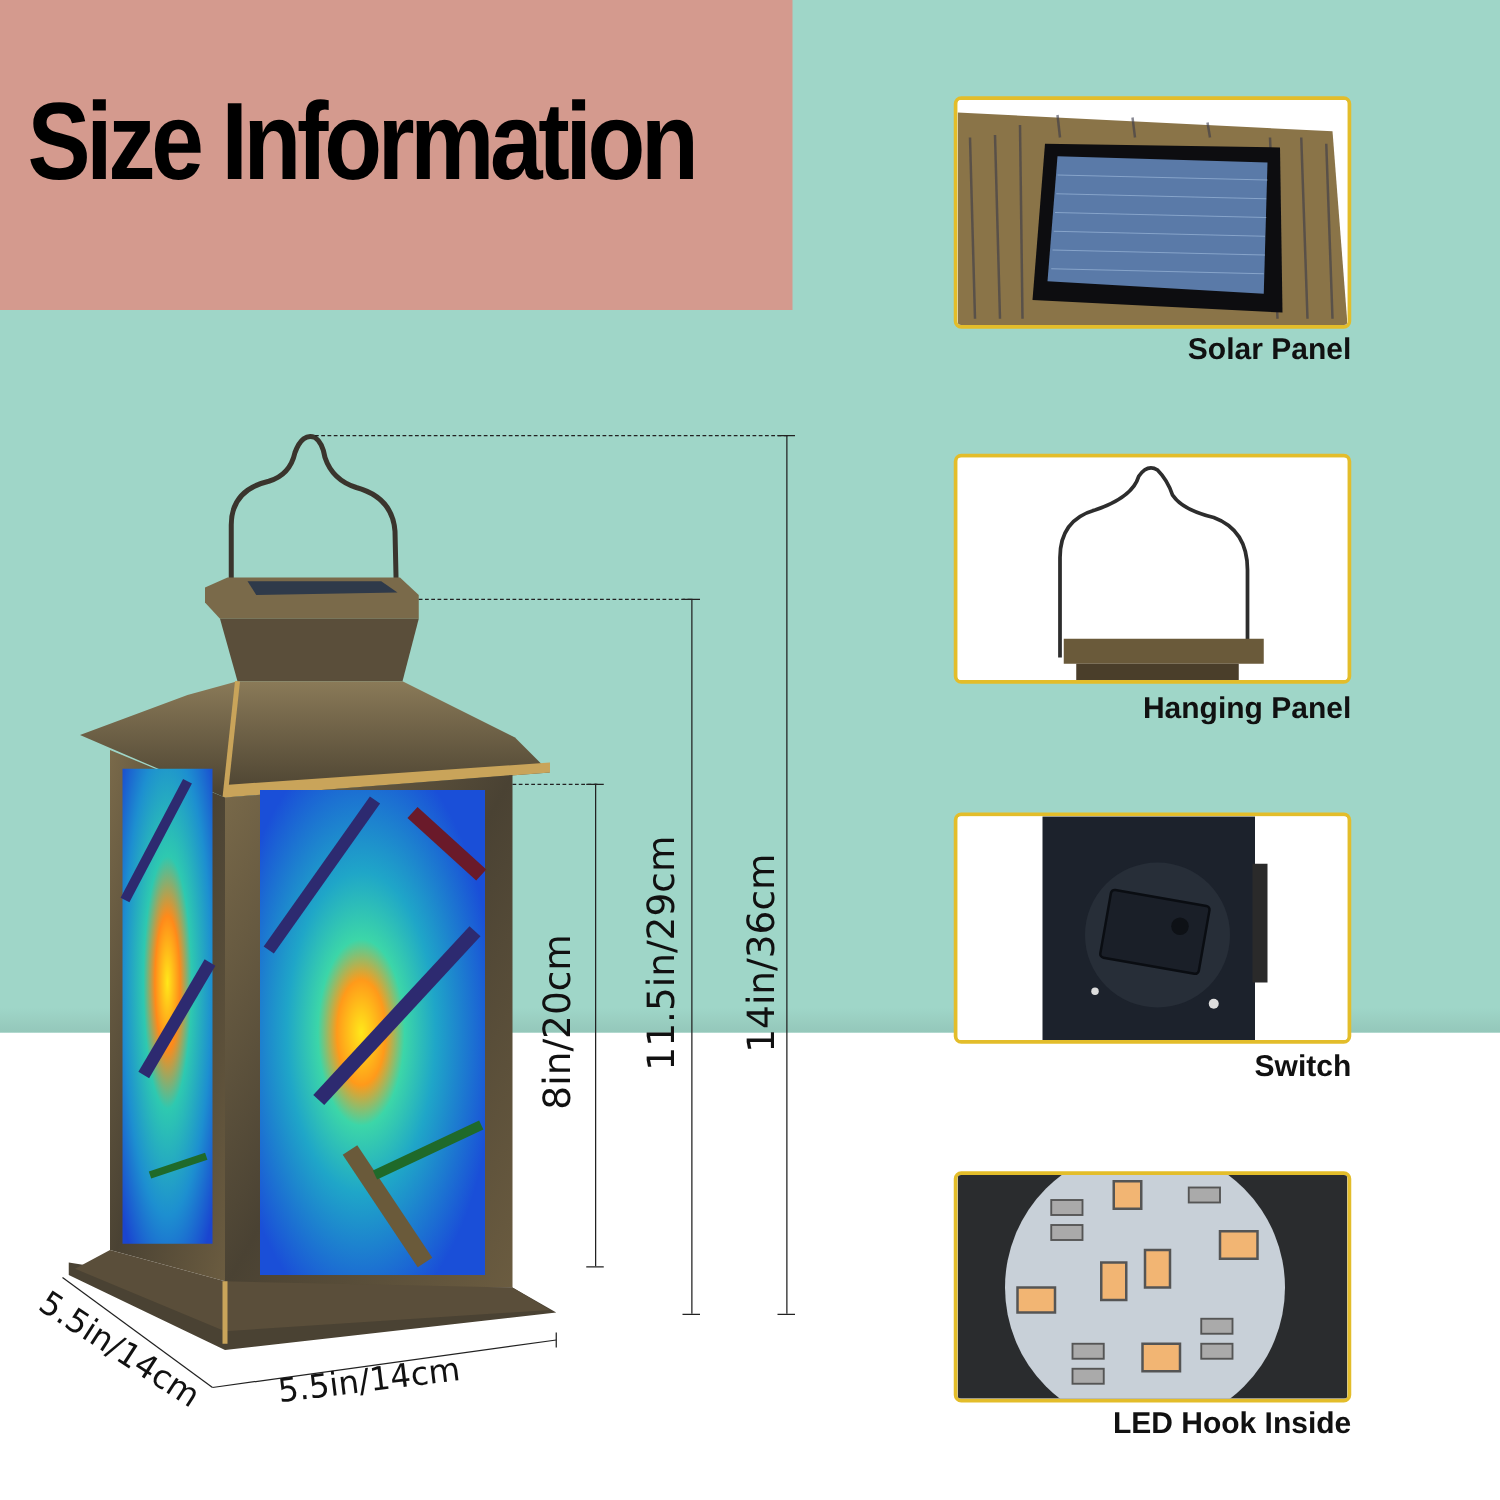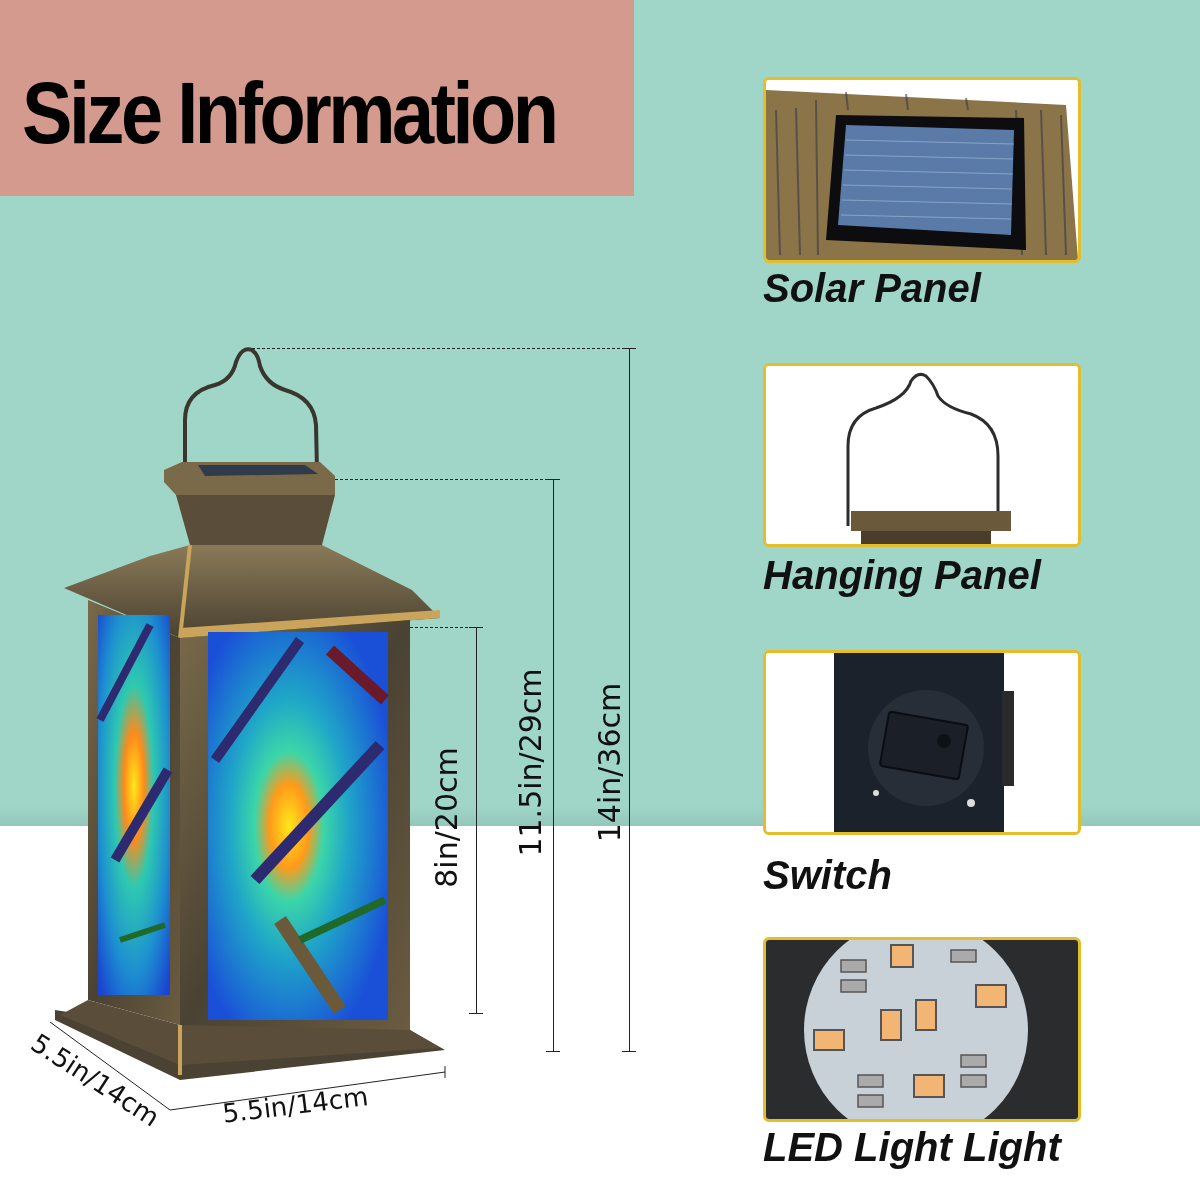--- a/index.html
+++ b/index.html
@@ -1,23 +1,23 @@
 <!DOCTYPE html>
 <html><head>
 <meta charset="utf-8">
 <style>
   html, body { margin:0; padding:0; }
   body { width:1200px; height:1200px; position:relative; overflow:hidden; background:#ffffff; font-family:"Liberation Sans", sans-serif; }
   .teal-bg { position:absolute; left:0; top:0; width:1200px; height:826px; background:#9fd6c8; }
   .teal-shadow { position:absolute; left:0; top:806px; width:1200px; height:20px; background:linear-gradient(#9fd6c8, #94c7ba); }
-  .title-box { position:absolute; left:0; top:0; width:634px; height:196px; background:#d49a8e; }
+  .title-box { position:absolute; left:0; top:0; width:634px; height:248px; background:#d49a8e; }
   .title { position:absolute; left:22px; top:62px; font-family:"Liberation Sans", sans-serif; font-weight:bold; font-size:88px; color:#000; letter-spacing:-4px; transform:scaleX(0.86); transform-origin:left center; white-space:nowrap; }
 
   .card { position:absolute; left:763px; width:318px; border:3px solid #e3bd2a; border-radius:6px; overflow:hidden; background:#fff; box-sizing:border-box; }
-  .card-label { position:absolute; width:318px; left:763px; text-align:left; font-weight:bold; font-size:40px; color:#111;font-style:italic; }
+  .card-label { position:absolute; width:318px; left:763px; text-align:right; font-weight:bold; font-size:24px; color:#111; }
 
   .dim-label { position:absolute; font-family:"DejaVu Sans", sans-serif; font-size:30px; color:#111; white-space:nowrap; transform-origin:center center; }
   .vline { position:absolute; width:1px; background:#222; }
   .tick { position:absolute; height:1px; width:14px; background:#222; }
   .dash { position:absolute; height:0; border-top:1px dashed #222; }
 </style>
 </head>
 <body>
 
 <div class="teal-bg"></div>
@@ -157,21 +157,21 @@
     <rect width="312" height="179" fill="#fff"></rect>
     <rect x="68" y="0" width="170" height="179" fill="#1c222c"></rect>
     <rect x="236" y="38" width="12" height="95" fill="#2a2a2a"></rect>
     <circle cx="160" cy="95" r="58" fill="#272e38"></circle>
     <rect x="118" y="65" width="80" height="55" rx="3" fill="#1a1f28" stroke="#0a0d12" stroke-width="2" transform="rotate(10 158 92)"></rect>
     <circle cx="178" cy="88" r="7" fill="#0e1116"></circle>
     <circle cx="110" cy="140" r="3" fill="#ddd"></circle>
     <circle cx="205" cy="150" r="4" fill="#ddd"></circle>
   </svg>
 </div>
-<div class="card-label" style="top:840px;margin-top:13px;">Switch</div>
+<div class="card-label" style="top:840px;">Switch</div>
 
 <div class="card" style="top:937px;height:185px;">
   <svg width="312" height="179" viewBox="0 0 312 179">
     <rect width="312" height="179" fill="#2a2c2e"></rect>
     <circle cx="150" cy="90" r="112" fill="#c8d0d8"></circle>
     <g fill="#f2b573" stroke="#555" stroke-width="2">
       <rect x="48" y="90" width="30" height="20"></rect>
       <rect x="115" y="70" width="20" height="30"></rect>
       <rect x="150" y="60" width="20" height="30"></rect>
       <rect x="148" y="135" width="30" height="22"></rect>
@@ -182,13 +182,13 @@
       <rect x="75" y="20" width="25" height="12"></rect>
         <rect x="75" y="40" width="25" height="12"></rect>
       <rect x="92" y="135" width="25" height="12"></rect>
         <rect x="92" y="155" width="25" height="12"></rect>
       <rect x="185" y="10" width="25" height="12"></rect>
       <rect x="195" y="115" width="25" height="12"></rect>
         <rect x="195" y="135" width="25" height="12"></rect>
     </g>
   </svg>
 </div>
-<div class="card-label" style="top:1125px;">LED Light Light</div>
+<div class="card-label" style="top:1125px;">LED Hook Inside</div>
 
 </body></html>

